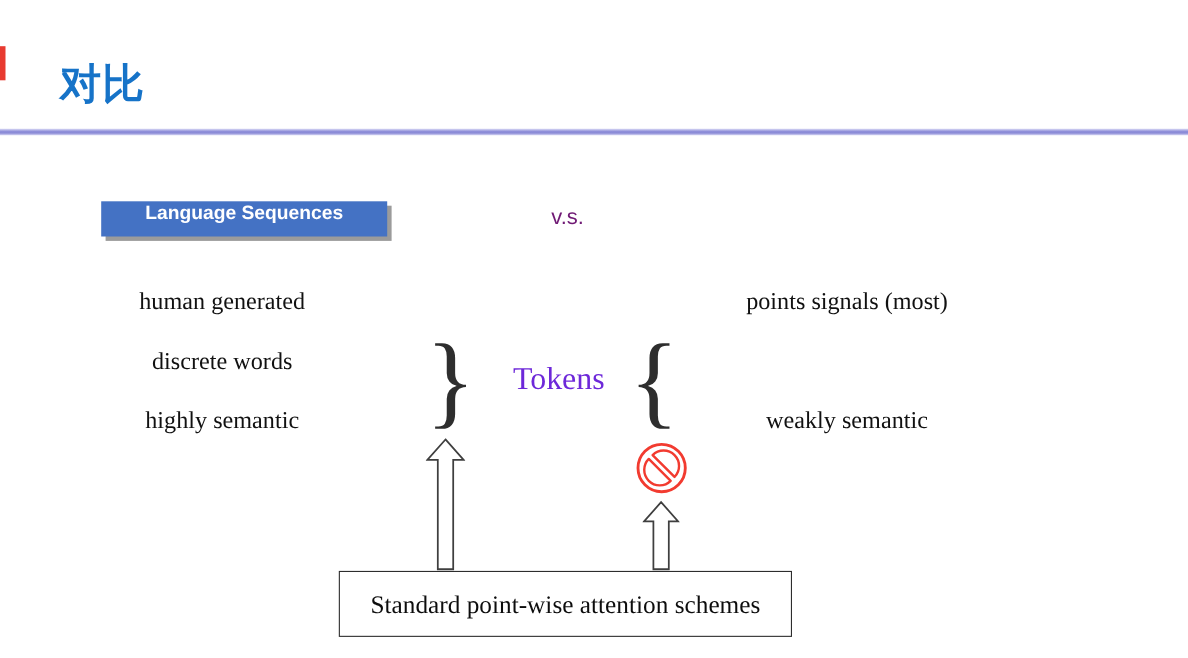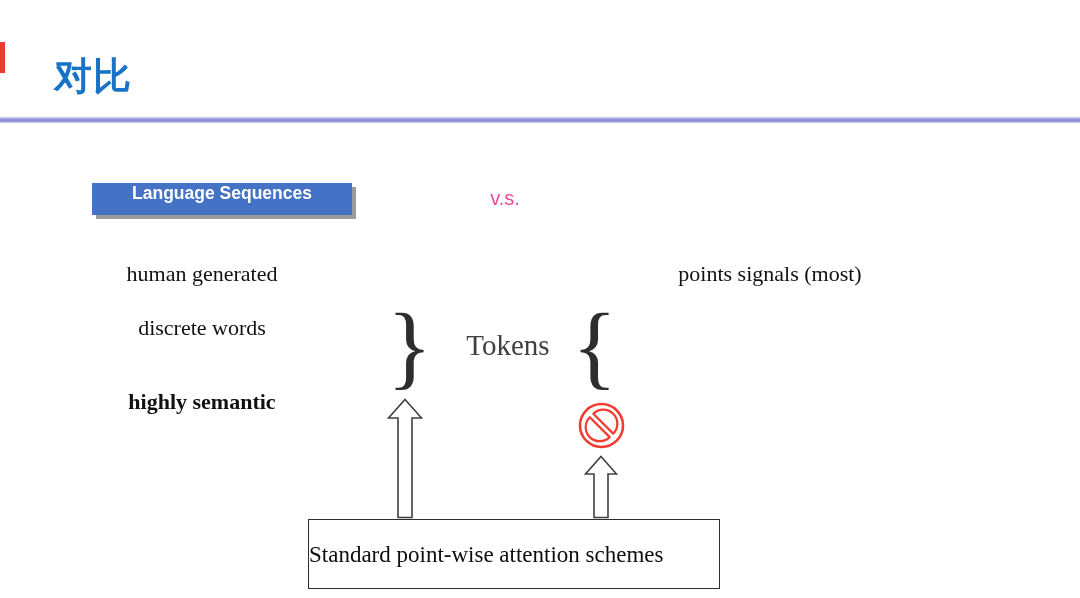--- a/index.html
+++ b/index.html
@@ -45,71 +45,71 @@
     position: absolute; top: 146px; height: 32px;
     background: #4472c4;
     box-shadow: 4px 4px 0 rgba(130,130,130,0.8);
     display: flex; align-items: flex-start; justify-content: center;
     color: #ffffff; font-size: 17.5px; font-weight: bold;
   }
   .header-left  { left: 92px;  width: 260px; }
   .header-right { left: 624px; width: 286px; }
 
   .vs-label {
-    position: absolute; left: 455px; top: 150px; width: 100px;
+    position: absolute; left: 466px; top: 150px; width: 100px;
     text-align: center;
-    font-size: 20px; color: #ec4899; font-weight: 500;
+    font-size: 20px; color: #701a75; font-weight: 500;
   }
 
   
   .item {
     position: absolute; width: 280px; height: 26px;
     text-align: center;
     font-family: "Liberation Serif", "DejaVu Serif", serif;
     font-size: 22px; color: #111111;
     line-height: 26px;
   }
   .col-left  { left: 62px; }
   .col-right { left: 630px; }
   .row-0 { top: 224px; text-align: center; }
   .row-1 { top: 278px; }
-  .row-2 { top: 352px; font-weight: bold; }
+  .row-2 { top: 332px; }
 
   
   .brace {
     position: absolute; top: 274px;
     width: 42px; height: 72px;
     font-family: "Liberation Serif", "DejaVu Serif", serif;
     font-size: 94px; line-height: 70px;
     font-weight: 300;
     color: #2e2e2e;
     text-align: center;
   }
   .brace-left  { left: 387px; }
   .brace-right { left: 572px; }
   .tokens-label {
     position: absolute; left: 438px; top: 292px; width: 140px;
     text-align: center;
     font-family: "Liberation Serif", "DejaVu Serif", serif;
-    font-size: 29px; color: #404040;
+    font-size: 29px; color: #6d28d9;
   }
 
   
   .arrow-big   { position: absolute; left: 387px; top: 361px; }
   .arrow-small { position: absolute; left: 584px; top: 418px; }
   .no-entry    { position: absolute; left: 577px; top: 364px; }
 
   
   .annotation-box {
     position: absolute; left: 308px; top: 482px;
-    width: 412px; height: 70px;
+    width: 412px; height: 60px;
     border: 1.5px solid #2d2d2d;
     background: #ffffff;
     display: flex; flex-direction: column;
-    justify-content: center;
+    align-items: center; justify-content: center;
     font-family: "Liberation Serif", "DejaVu Serif", serif;
     font-size: 23px; color: #0d0d0d;
     line-height: 31px;
   }
 </style>
 </head>
 <body>
 
 <div class="slide">
 
@@ -124,20 +124,21 @@
   </div>
 
   <div class="vs-label">v.s.</div>
 
 
   <div class="item col-left row-0">human generated</div>
   <div class="item col-left row-1">discrete words</div>
   <div class="item col-left row-2">highly semantic</div>
 
   <div class="item col-right row-0">points signals (most)</div>
+  <div class="item col-right row-2">weakly semantic</div>
 
   <div class="brace brace-left">}</div>
   <div class="tokens-label">Tokens</div>
   <div class="brace brace-right">{</div>
 
   <div class="arrow-big">
     <svg width="36" height="121" viewBox="0 0 36 121">
       <polygon points="18,1.5 34.5,20 25,20 25,119.5 11,119.5 11,20 1.5,20" fill="#ffffff" stroke="#3f3f3f" stroke-width="1.6" stroke-linejoin="miter"></polygon>
     </svg>
   </div>

